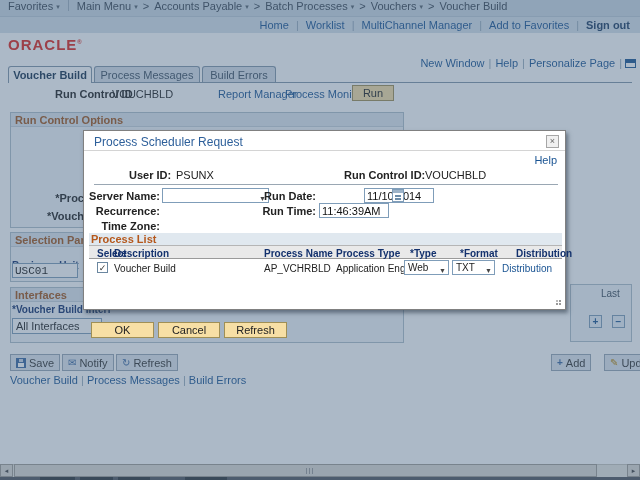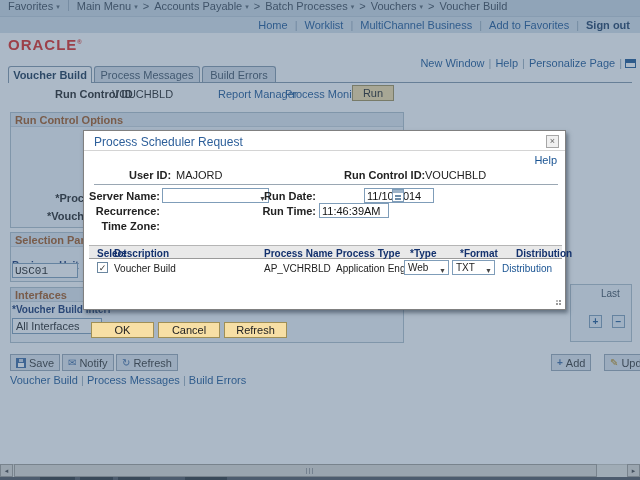--- a/index.html
+++ b/index.html
@@ -135,21 +135,21 @@
       <span class="crumb">
         <span>Voucher Build</span>
       </span>
     </div>
 
     <div class="tb2">
       <span class="hlink">Home</span>
       <span class="pipe">|</span>
       <span class="hlink">Worklist</span>
       <span class="pipe">|</span>
-      <span class="hlink">MultiChannel Business</span>
+      <span class="hlink">MultiChannel Manager</span>
       <span class="pipe">|</span>
       <span class="hlink">Add to Favorites</span>
       <span class="pipe">|</span>
       <span class="signout">Sign out</span>
     </div>
 
     <div class="logo"><span>ORACLE</span><sup>®</sup></div>
 
     <div class="pact">
       <span class="hlink">New Window</span>
@@ -262,41 +262,44 @@
 
   <div class="overlay"></div>
 
   <div class="dlg">
     <span class="abs dtitle">Process Scheduler Request</span>
     <div class="abs dclose">×</div>
     <div class="abs dtline"></div>
     <span class="abs dhelp link">Help</span>
 
     <span class="abs b" style="left:45px;top:38px">User ID:</span>
-    <span class="abs" style="left:92px;top:38px">MAJORD</span>
+    <span class="abs" style="left:92px;top:38px">PSUNX</span>
     <span class="abs b" style="left:260px;top:38px">Run Control ID:</span>
     <span class="abs" style="left:341px;top:38px">VOUCHBLD</span>
     <div class="abs dhr"></div>
 
     <span class="abs lblr" style="left:0;top:59px;width:76px">Server Name:</span>
     <span class="abs lblr" style="left:0;top:74px;width:76px">Recurrence:</span>
     <span class="abs lblr" style="left:0;top:89px;width:76px">Time Zone:</span>
 
     <div class="fsel-box" style="left:78px;top:57px;width:107px;height:15px">
       <span class="selarrow">▼</span>
     </div>
 
     <span class="abs lblr" style="left:150px;top:59px;width:82px">Run Date:</span>
     <input class="tinput" style="left: 235px; top: 57px; width: 70px; height: 15px; margin-left: 45px;" readonly="" value="11/10/2014">
     <div class="abs cal"></div>
 
     <span class="abs lblr" style="left:150px;top:74px;width:82px">Run Time:</span>
     <input class="tinput" style="left: 235px; top: 72px; width: 70px; height: 15px;" readonly="" value="11:46:39AM">
 
 
+    <div class="abs plbar">
+      <span>Process List</span>
+    </div>
     <div class="abs phead">
       <span class="pcol" style="left:8px">Select</span>
       <span class="pcol" style="left:25px">Description</span>
       <span class="pcol" style="left:175px">Process Name</span>
       <span class="pcol" style="left:247px">Process Type</span>
       <span class="pcol" style="left:321px">*Type</span>
       <span class="pcol" style="left:371px">*Format</span>
       <span class="pcol" style="left:427px">Distribution</span>
     </div>
 

